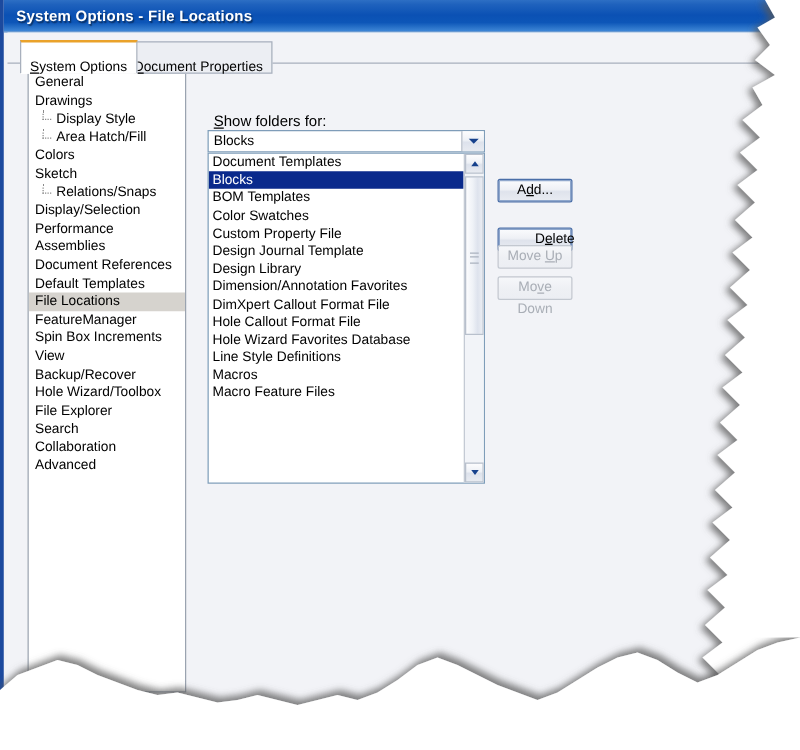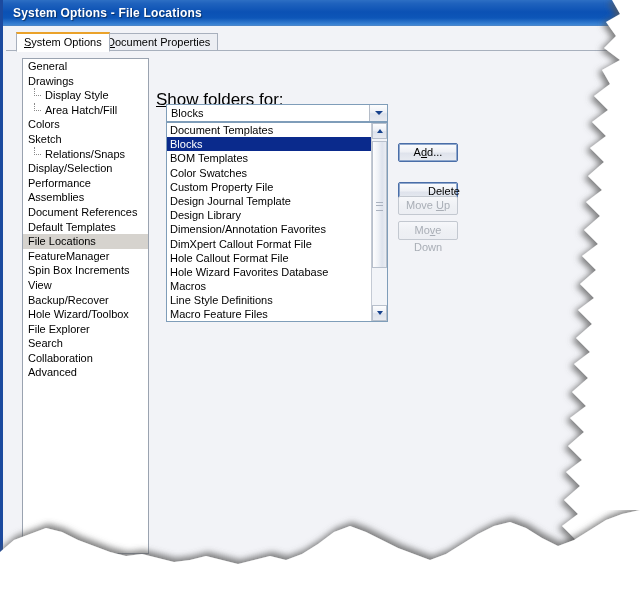--- a/index.html
+++ b/index.html
@@ -82,21 +82,21 @@
     border-bottom: 1px solid #a8b0bd;
     box-sizing: border-box;
   }
   .tab {
     position: absolute;
     top: 0;
     height: 19px;
     box-sizing: border-box;
     font-size: 11px;
     line-height: 17px;
-    padding: 0 7px;
+    padding: 12px 7px;
     white-space: nowrap;
     color: #000;
   }
   .tab.active {
     left: 10px;
     background: #ffffff;
     border: 1px solid #a8b0bd;
     border-top: 2px solid #eaa22a;
     border-bottom: 1px solid #ffffff;
     z-index: 3;
@@ -173,23 +173,23 @@
     background: linear-gradient(to bottom, #fbfbfd 0%, #eef0f5 45%, #dfe3ec 55%, #e9ecf2 100%);
     border: 1px solid #7b8595;
     border-radius: 2px;
     box-sizing: border-box;
     color: #000;
   }
 
   
   #show-label {
     position: absolute;
-    left: 150px;
+    left: 165px;
     top: 64px;
-    font-size: 17px;
+    font-size: 12px;
     color: #000;
   }
 
   #combo {
     position: absolute;
     left: 160px;
     top: 78px;
     width: 222px;
     height: 18px;
     background: #ffffff;
@@ -220,21 +220,21 @@
     border-right: 4px solid transparent;
     border-top: 4px solid #16418c;
   }
 
   
   #listbox {
     position: absolute;
     left: 160px;
     top: 96px;
     width: 222px;
-    height: 200px;
+    height: 265px;
     background: #ffffff;
     border: 1px solid #7f9db9;
     box-sizing: border-box;
     overflow: hidden;
   }
   #list-items {
     position: absolute;
     left: 0; top: 0;
     right: 16px;
     bottom: 0;
@@ -448,22 +448,22 @@
               <div class="list-item selected"><span>Blocks</span></div>
               <div class="list-item"><span>BOM Templates</span></div>
               <div class="list-item"><span>Color Swatches</span></div>
               <div class="list-item"><span>Custom Property File</span></div>
               <div class="list-item"><span>Design Journal Template</span></div>
               <div class="list-item"><span>Design Library</span></div>
               <div class="list-item"><span>Dimension/Annotation Favorites</span></div>
               <div class="list-item"><span>DimXpert Callout Format File</span></div>
               <div class="list-item"><span>Hole Callout Format File</span></div>
               <div class="list-item"><span>Hole Wizard Favorites Database</span></div>
+              <div class="list-item"><span>Line Style Definitions</span></div>
               <div class="list-item"><span>Macros</span></div>
-              <div class="list-item"><span>Line Style Definitions</span></div>
               <div class="list-item"><span>Macro Feature Files</span></div>
             </div>
           <div id="vscroll">
             <div class="sb-btn up">
               <span class="chev-sm-up"></span>
             </div>
             <div id="sb-thumb">
               <span class="grip"></span>
             </div>
             <div class="sb-btn down">

